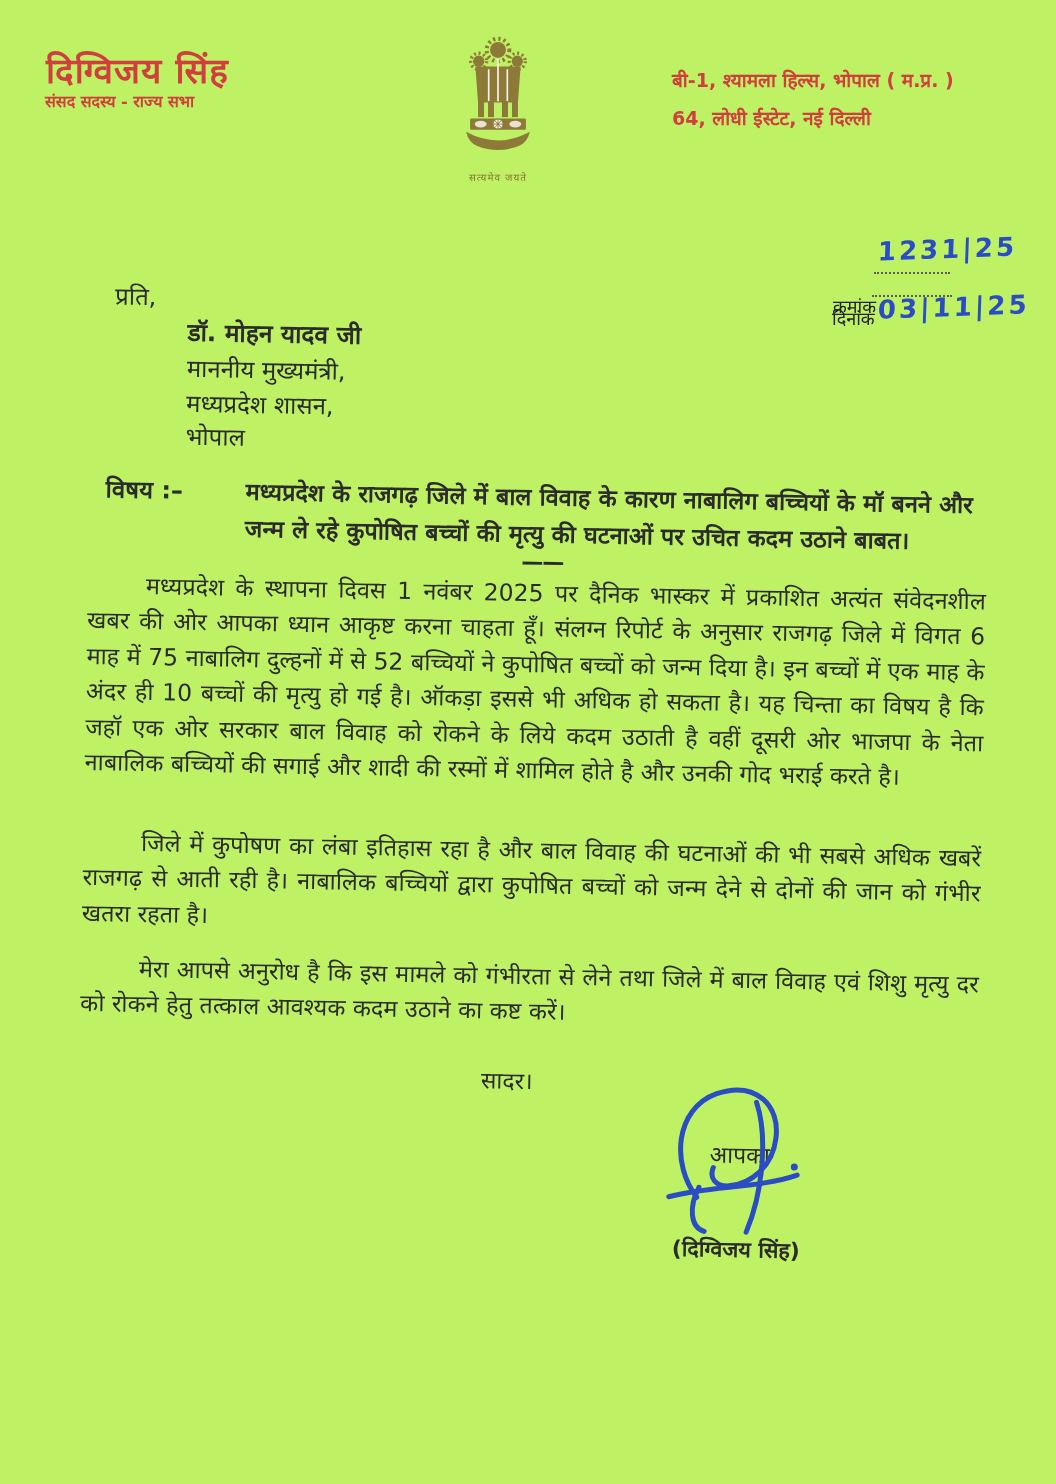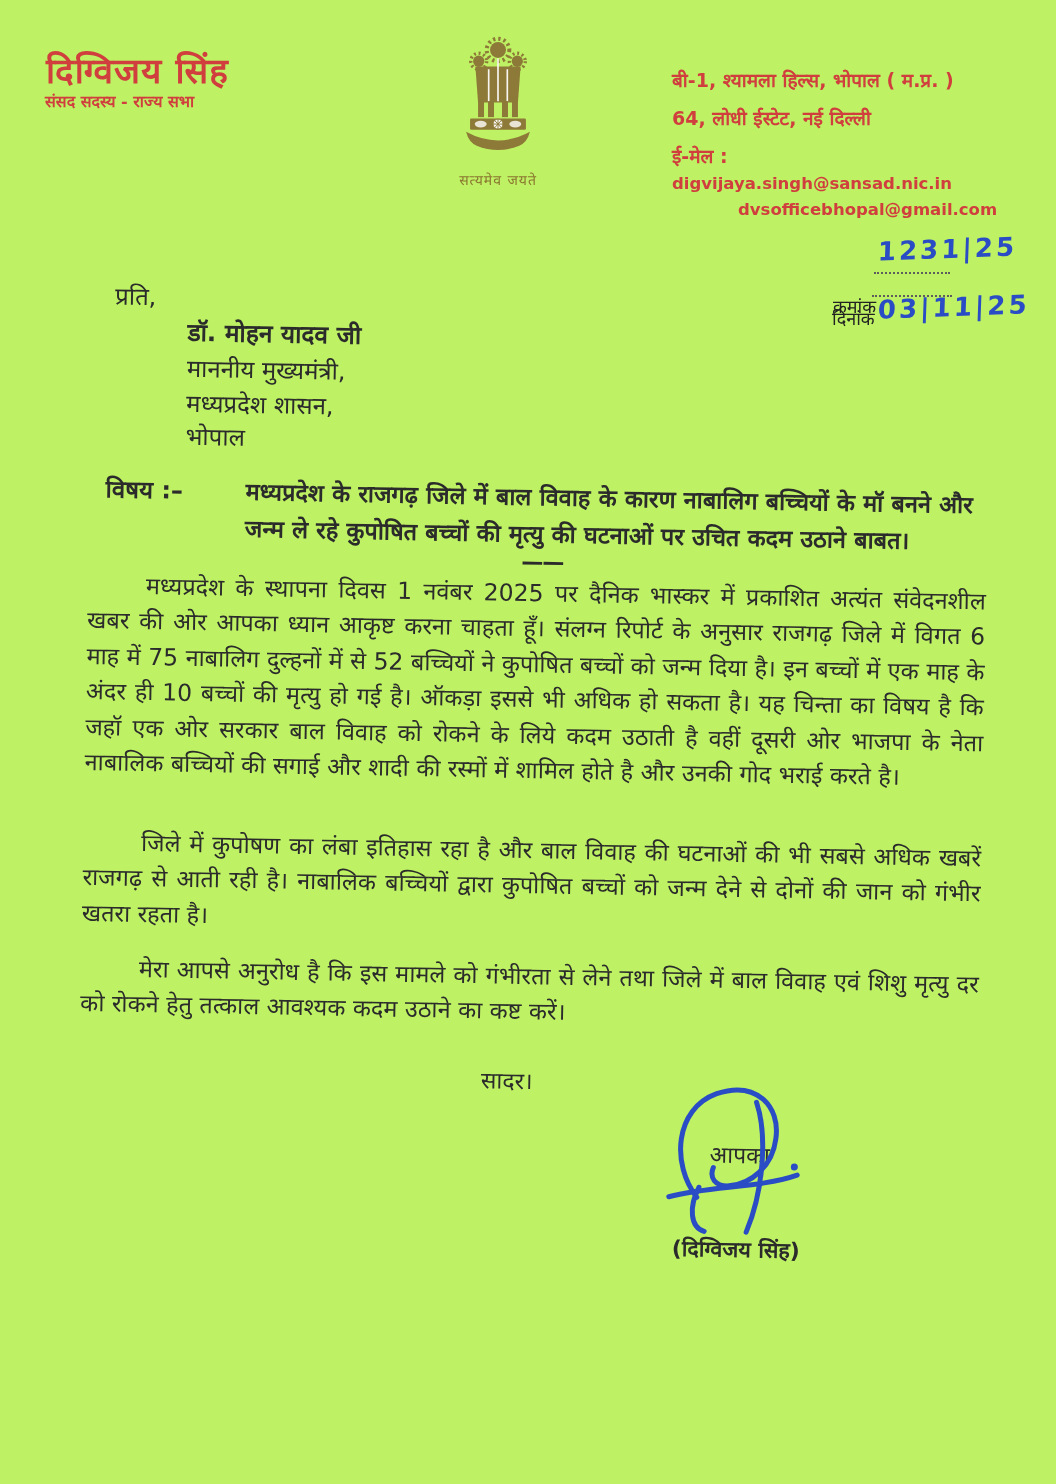--- a/index.html
+++ b/index.html
@@ -8,21 +8,21 @@
     background:#bef264; overflow:hidden;
     font-family:"DejaVu Sans","Liberation Sans",sans-serif;
     color:#2b2b2b;
     padding-left:24px;
   }
   .abs{position:absolute;}
   
   .sender-name{left:46px; top:46px; font-size:35px; font-weight:bold; color:#d03e3e; letter-spacing:1px;}
   .sender-title{left:45px; top:90px; font-size:16px; font-weight:600; color:#d03e3e;}
   .emblem-wrap{left:456px; top:32px; width:84px; text-align:center;}
-  .motto{font-size:14px; color:#8a7530; margin-top:1px; letter-spacing:1px; white-space:nowrap;}
+  .motto{font-size:10px; color:#8a7530; margin-top:1px; letter-spacing:1px; white-space:nowrap;}
   .addr{left:672px; top:55px; width:330px; color:#d03e3e; font-size:19px; font-weight:600; line-height:26px;margin-top:12px;}
   .addr .gap{height:12px;}
   .addr .latin{font-size:16.5px; font-weight:bold;}
   .addr .email2{padding-left:66px;}
   
   .ref-label{font-size:18px; color:#222;margin-top:44px;}
   .hand{color:#2a4cc5; font-size:26px; font-weight:600; letter-spacing:3px; white-space:nowrap; transform:skewX(-4deg) rotate(-2deg);}
   .dotline{border-bottom:2.5px dotted #5d5d5d; height:0;}
   
   .bodywrap{left:0; top:0; width:1056px; height:1484px; transform:rotate(1.05deg); transform-origin:90px 470px;}
@@ -73,22 +73,20 @@
       </svg>
     </span>
     <div class="motto">सत्यमेव जयते</div>
   </div>
 
   <div class="abs addr">
     <div>बी-1, श्यामला हिल्स, भोपाल ( म.प्र. )</div>
     <div class="gap"></div>
     <div>64, लोधी ईस्टेट, नई दिल्ली</div>
     <div class="gap"></div>
-    <div><span>ई-मेल : </span><span class="latin">digvijaya.singh@sansad.nic.in</span></div>
-    <div class="latin email2">dvsofficebhopal@gmail.com</div>
   </div>
 
   <div class="abs ref-label" style="left:833px; top:250px;">क्रमांक</div>
   <div class="abs hand" style="left:878px; top:234px;">1231|25</div>
   <div class="abs dotline" style="left:874px; top:272px; width:76px;"></div>
   <div class="abs ref-label" style="left:832px; top:262px;">दिनांक</div>
   <div class="abs dotline" style="left:872px; top:295px; width:80px;"></div>
   <div class="abs hand" style="left:878px; top:292px;">03|11|25</div>
 
   <div class="abs bodywrap">

